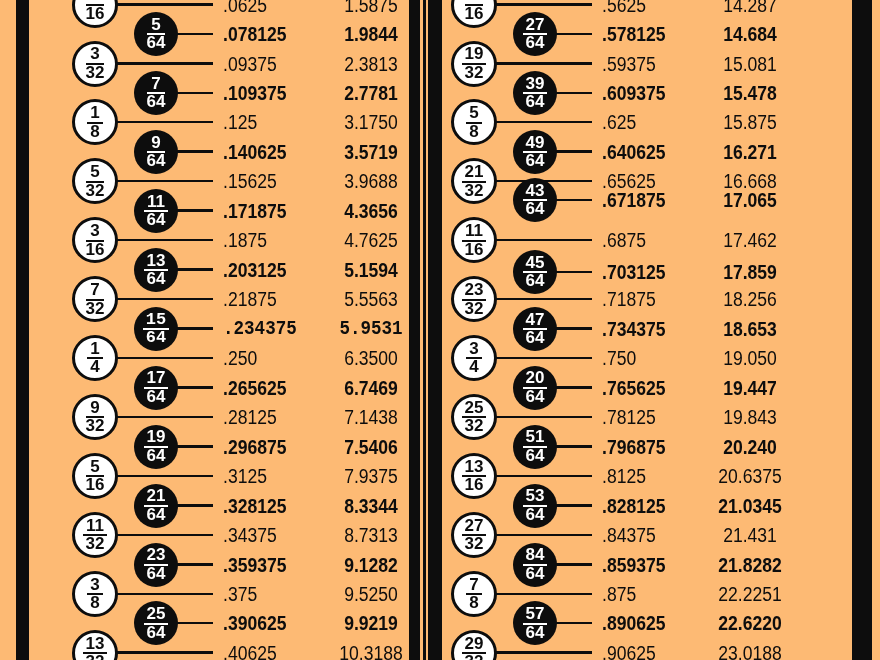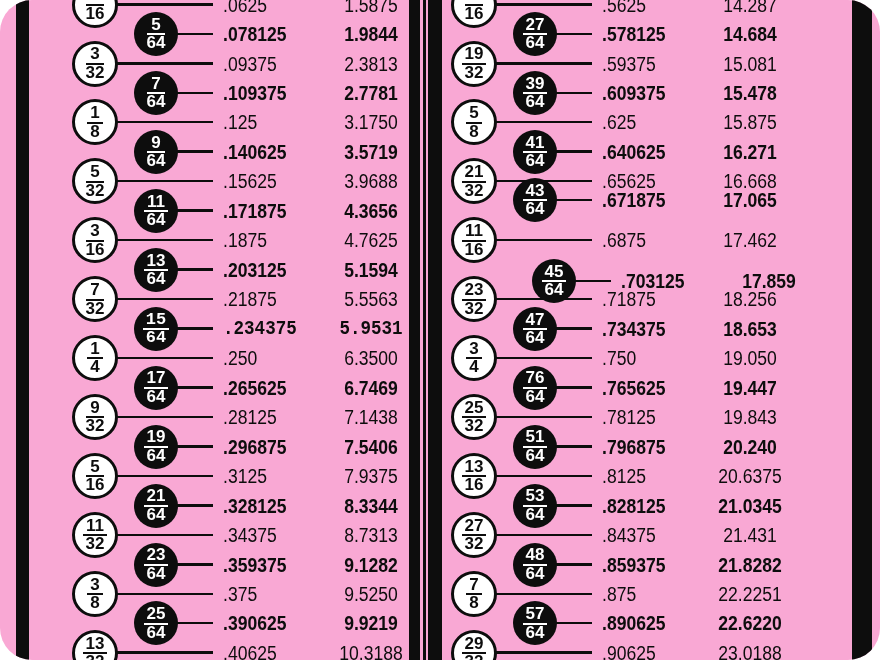--- a/index.html
+++ b/index.html
@@ -1,24 +1,23 @@
 <!DOCTYPE html>
 <html><head>
 <meta charset="utf-8">
 <style>
   html, body { margin: 0; padding: 0; background: #ffffff; }
   .page {
     position: relative;
     width: 880px;
     height: 660px;
-    background: #f9a8d4;
+    background: #fdba74;
     overflow: hidden;
     font-family: "Liberation Sans", sans-serif;
     color: #0d0d0d;
-    border-radius: 32px;
   }
   
   .vbar { position: absolute; top: 0; bottom: 0; background: #0d0d0d; }
   .left-border  { left: 16px;  width: 13px; }
   .sep-a        { left: 409px; width: 11px; }
   .sep-thin     { left: 423px; width: 3px;  }
   .sep-b        { left: 428px; width: 14px; }
   .right-border { left: 852px; width: 20px; }
 
   .half { position: absolute; top: 0; height: 660px; width: 424px; }
@@ -381,21 +380,21 @@
         <span class="den">8</span>
       </div>
     </div>
     <div class="line"></div>
     <div class="dec">.625</div>
     <div class="mm">15.875</div>
   </div>
       <div class="row r-black" style="top: 136.95px;">
     <div class="circle">
       <div class="frac">
-        <span class="num">41</span>
+        <span class="num">49</span>
         <span class="den">64</span>
       </div>
     </div>
     <div class="line"></div>
     <div class="dec">.640625</div>
     <div class="mm">16.271</div>
   </div>
       <div class="row r-white" style="top: 166.42px;">
     <div class="circle">
       <div class="frac">
@@ -422,21 +421,21 @@
     <div class="circle">
       <div class="frac">
         <span class="num">11</span>
         <span class="den">16</span>
       </div>
     </div>
     <div class="line"></div>
     <div class="dec">.6875</div>
     <div class="mm">17.462</div>
   </div>
-      <div class="row r-black" style="top: 266px; margin-left: 19px;">
+      <div class="row r-black" style="top: 257px;">
     <div class="circle">
       <div class="frac">
         <span class="num">45</span>
         <span class="den">64</span>
       </div>
     </div>
     <div class="line"></div>
     <div class="dec">.703125</div>
     <div class="mm">17.859</div>
   </div>
@@ -469,21 +468,21 @@
         <span class="den">4</span>
       </div>
     </div>
     <div class="line"></div>
     <div class="dec">.750</div>
     <div class="mm">19.050</div>
   </div>
       <div class="row r-black" style="top: 372.71px;">
     <div class="circle">
       <div class="frac">
-        <span class="num">76</span>
+        <span class="num">20</span>
         <span class="den">64</span>
       </div>
     </div>
     <div class="line"></div>
     <div class="dec">.765625</div>
     <div class="mm">19.447</div>
   </div>
       <div class="row r-white" style="top: 402.18px;">
     <div class="circle">
       <div class="frac">
@@ -535,21 +534,21 @@
         <span class="den">32</span>
       </div>
     </div>
     <div class="line"></div>
     <div class="dec">.84375</div>
     <div class="mm">21.431</div>
   </div>
       <div class="row r-black" style="top: 549.53px;">
     <div class="circle">
       <div class="frac">
-        <span class="num">48</span>
+        <span class="num">84</span>
         <span class="den">64</span>
       </div>
     </div>
     <div class="line"></div>
     <div class="dec">.859375</div>
     <div class="mm">21.8282</div>
   </div>
       <div class="row r-white" style="top: 579px;">
     <div class="circle">
       <div class="frac">

